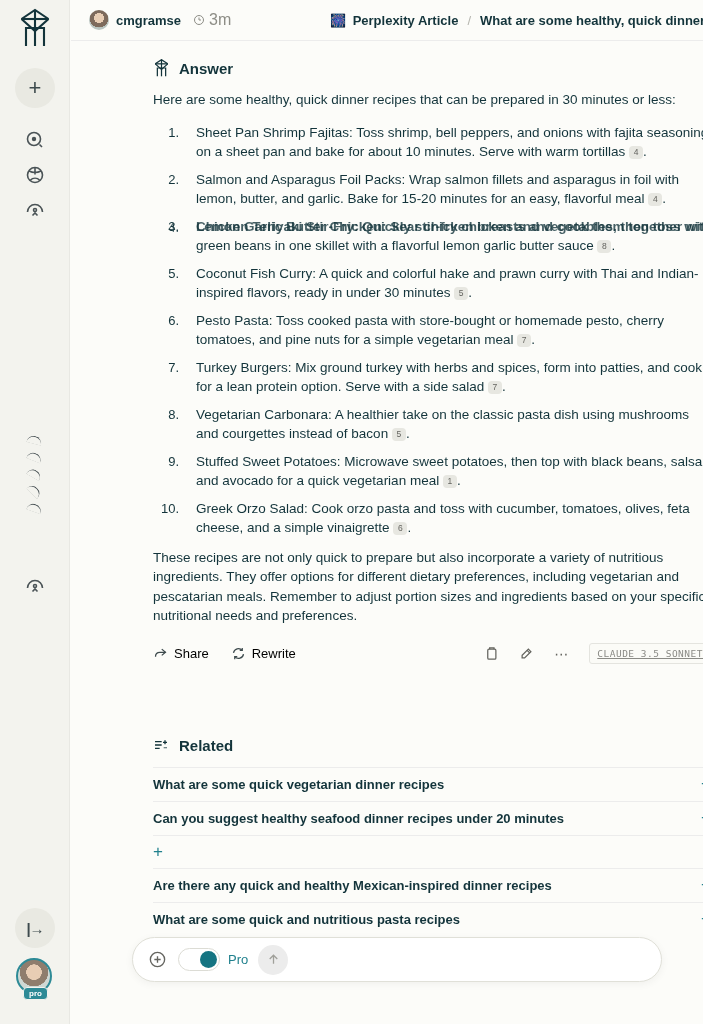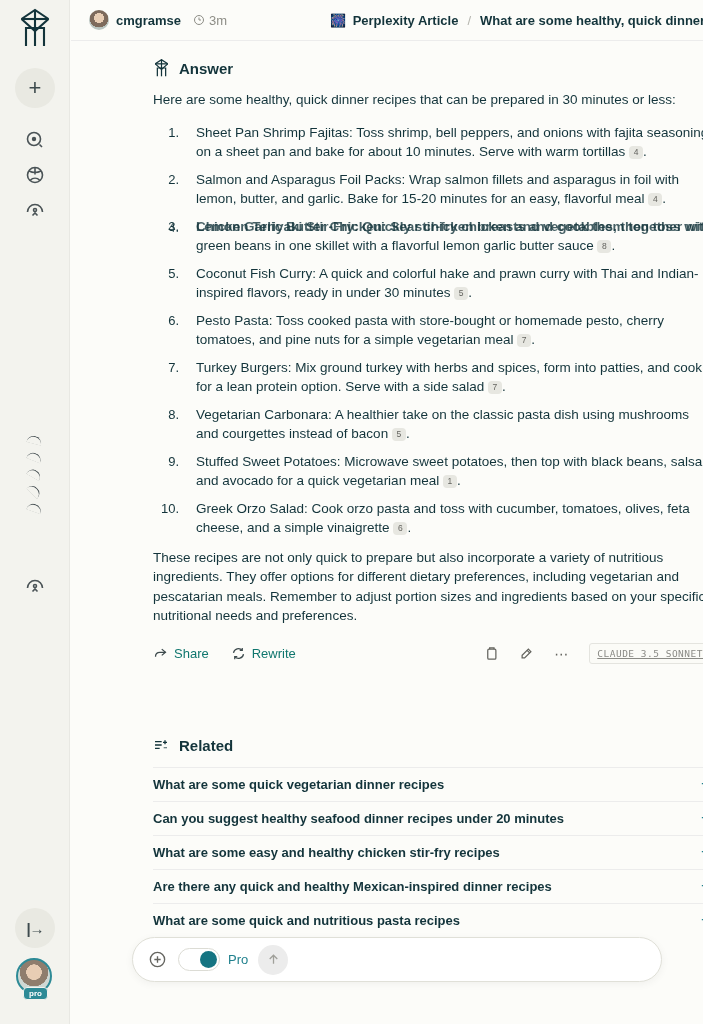--- a/index.html
+++ b/index.html
@@ -43,21 +43,21 @@
   .topbar {
     height:41px; border-bottom:1px solid #ececec; display:flex; align-items:center;
     padding:0 14px 0 18px;
   }
   .tb-left { display:flex; align-items:center; gap:7px; }
   .tb-avatar {
     width:20px; height:20px; border-radius:50%;
     background:radial-gradient(circle at 50% 40%, #e8cdb4 0 32%, #7d6a5c 33% 60%, #b9c4c0 61%);
   }
   .tb-user { font-size:13px; font-weight:bold; }
-  .tb-time { display:flex; align-items:center; gap:4px; color:#8d8d86; font-size:13px; margin-left:12px; }
+  .tb-time { display:flex; align-items:center; gap:4px; color:#8d8d86; font-size:16px; margin-left:12px; }
   .tb-crumb { margin-left:auto; display:flex; align-items:center; gap:6px; font-size:13px; font-weight:bold; white-space:nowrap; }
   .tb-emoji { font-size:13px; }
   .tb-sep { color:#b5b5ae; font-weight:400; padding:0 3px; }
   .tb-q { max-width:245px; overflow:hidden; text-overflow:ellipsis; }
   
   .content { padding:12px 28px 0 82px; }
   .ans-head { display:flex; align-items:center; gap:9px; margin-top:6px; }
   .ans-head .ttl { font-size:15px; font-weight:bold; }
   .para { font-size:13.5px; line-height:19.5px; margin-top:13px; }
   ol.recipes { list-style:none; margin-top:13px; }
@@ -69,21 +69,21 @@
     font-size:8.5px; line-height:13px; min-width:14px; text-align:center; padding:0 2px;
     transform:translateY(-1px); cursor:pointer;
   }
   
   .ov-wrap { position:relative; height:19.5px;font-weight:bold; }
   .ov { position:absolute; left:0; top:0; white-space:nowrap; opacity:.78; }
   .num-ov { position:relative; }
   .num-ov .n2 { position:absolute; right:0; top:1px; opacity:.8; }
   
   .toolbar { display:flex; align-items:center; margin-top:16px; height:24px; }
-  .tool { display:flex; align-items:center; gap:6px; font-size:13px; color:#0f766e; margin-right:22px; cursor:pointer; }
+  .tool { display:flex; align-items:center; gap:6px; font-size:13px; color:#000000; margin-right:22px; cursor:pointer; }
   .tool svg { color:#3d4a4d; }
   .tool-right { margin-left:auto; display:flex; align-items:center; gap:20px; }
   .icon-btn { color:#64645f; cursor:pointer; display:flex; align-items:center; }
   .dots { letter-spacing:1px; font-size:14px; color:#64645f; }
   .model-badge {
     font-family:"DejaVu Sans Mono", monospace; font-size:9.5px; letter-spacing:.5px;
     color:#8a8a85; border:1px solid #e4e4df; background:#fbfbf7; padding:4px 7px; border-radius:3px;text-decoration:underline;
   }
   
   .related { margin-top:71px; }
@@ -312,21 +312,20 @@
       </div>
       <div class="rel-row">
         <span class="rel-q">What are some quick vegetarian dinner recipes</span>
         <span class="rel-plus">+</span>
       </div>
       <div class="rel-row">
         <span class="rel-q">Can you suggest healthy seafood dinner recipes under 20 minutes</span>
         <span class="rel-plus">+</span>
       </div>
       <div class="rel-row">
-        <span class="rel-q">What are some easy and healthy chicken stir-fry recipes</span>
         <span class="rel-plus">+</span>
       </div>
       <div class="rel-row">
         <span class="rel-q">Are there any quick and healthy Mexican-inspired dinner recipes</span>
         <span class="rel-plus">+</span>
       </div>
       <div class="rel-row">
         <span class="rel-q">What are some quick and nutritious pasta recipes</span>
         <span class="rel-plus">+</span>
       </div>

